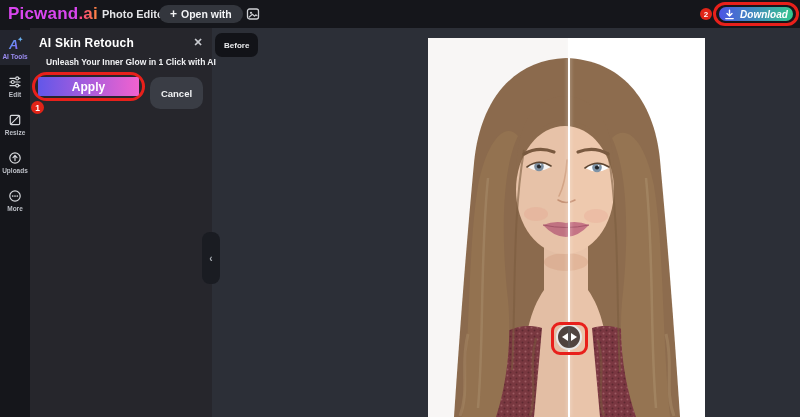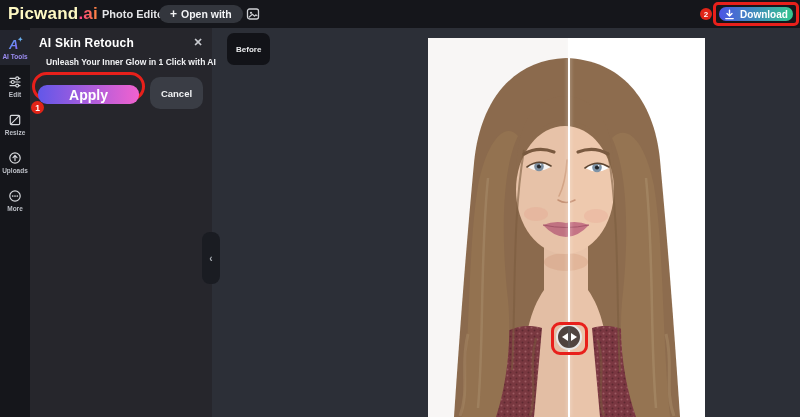--- a/index.html
+++ b/index.html
@@ -5,62 +5,62 @@
   * { margin:0; padding:0; box-sizing:border-box; }
   html,body { background:#101115; }
   #app {
     position:relative; width:800px; height:417px; overflow:hidden;
     background:#2c2f37; font-family:"Liberation Sans", sans-serif;
     -webkit-font-smoothing:antialiased;
   }
   
   .topbar { position:absolute; left:0; top:0; width:800px; height:28px; background:#15161b; z-index:5; }
   .logo { position:absolute; left:8px; top:0; height:28px; line-height:28px; font-size:17px; font-weight:800; letter-spacing:0.2px; }
-  .logo-brand { color:#fef9c3; }
+  .logo-brand { color:#d946ef; }
   .logo-suffix { background:linear-gradient(90deg,#ff3b8d,#ff8a3d); -webkit-background-clip:text; background-clip:text; color:transparent; }
   .app-label { position:absolute; left:102px; top:0; height:28px; line-height:28px; font-size:11px; font-weight:600; color:#e3e4e7; }
   .open-image-btn { position:absolute; left:159px; top:5px; height:18px; padding:0 11px; border-radius:9px; background:#33363d;
     display:flex; align-items:center; gap:4px; color:#f2f3f5; font-size:10.5px; font-weight:700; cursor:pointer; }
   .open-plus { font-size:12px; font-weight:700; line-height:1; }
   .img-tool { position:absolute; left:246px; top:7px; width:14px; height:14px; cursor:pointer; }
   
   .step-badge { position:absolute; border-radius:50%; background:#e02418; color:#fff; font-weight:700;
     display:flex; align-items:center; justify-content:center; z-index:9; }
   .badge-download { left:700px; top:8px; width:12px; height:12px; font-size:8px; }
   .hl { position:absolute; border:3px solid #e8201b; pointer-events:none; z-index:8; }
-  .hl-download { left:713px; top:2px; width:86px; height:24px; border-radius:5px; padding:2px 3px; pointer-events:auto; }
+  .hl-download { left:713px; top:2px; width:86px; height:24px; border-radius:12px; padding:2px 3px; pointer-events:auto;font-style:italic; }
   .download-btn { width:100%; height:100%; border-radius:8px; background:linear-gradient(90deg,#4c55e5,#35c78e);
     display:flex; align-items:center; justify-content:center; gap:5px; color:#fff; font-size:10px; font-weight:800; cursor:pointer; }
   
   .rail { position:absolute; left:0; top:28px; width:30px; height:389px; background:#15161b; z-index:4;
     display:flex; flex-direction:column; align-items:stretch; padding-top:2px; }
   .rail-item { display:flex; flex-direction:column; align-items:center; justify-content:center; gap:2px;
     padding:6px 0 5px; cursor:pointer; }
   .rail-item .lbl { font-size:6.5px; font-weight:600; color:#bcbfc6; white-space:nowrap; }
   .rail-item.active { background:#23252e; }
   .rail-item.active .lbl { color:#9b8cf2; font-weight:700; }
   .rail-gap { height:4px; }
   
   .panel { position:absolute; left:30px; top:28px; width:182px; height:389px; background:#26262c; z-index:3; }
   .panel-title { position:absolute; left:9px; top:8px; font-size:12px; font-weight:800; color:#fff; letter-spacing:0.2px; }
   .panel-close { position:absolute; right:7px; top:7px; width:14px; height:14px; color:#c9cbd0; font-size:11px; font-weight:700;
     display:flex; align-items:center; justify-content:center; cursor:pointer; }
   .panel-sub { position:absolute; left:9px; top:29px; font-size:8.5px; font-weight:700; color:#f0f1f3; white-space:nowrap;padding-left:7px; }
   .hl-apply { left:2px; top:44px; width:113px; height:29px; border-radius:15px; padding:2px 3px; pointer-events:auto; }
-  .apply-btn { width:100%; height:100%; border-radius:9px; background:linear-gradient(90deg,#6257e9,#f162cf);
-    display:flex; align-items:center; justify-content:center; color:#fff; font-size:14px; font-weight:800; cursor:pointer;margin-top:8px; }
+  .apply-btn { width:100%; height:100%; border-radius:2px; background:linear-gradient(90deg,#6257e9,#f162cf);
+    display:flex; align-items:center; justify-content:center; color:#fff; font-size:12px; font-weight:800; cursor:pointer; }
   .cancel-btn { position:absolute; left:120px; top:49px; width:53px; height:32px; border-radius:10px; background:#3a3d45;
     display:flex; align-items:center; justify-content:center; color:#f0f1f3; font-size:9.5px; font-weight:800; cursor:pointer; }
   .badge-apply { left:1px; top:73px; width:13px; height:13px; font-size:8.5px; }
   .collapse-tab { position:absolute; left:172px; top:204px; width:18px; height:52px; border-radius:8px; background:#1a1c22;
     display:flex; align-items:center; justify-content:center; cursor:pointer; }
   .collapse-tab span { color:#aeb2b9; font-size:10px; font-weight:700; }
   
   .canvas { position:absolute; left:212px; top:28px; width:588px; height:389px; background:#2c2f37; overflow:hidden; z-index:1; }
-  .before-pill { position:absolute; left:15px; top:5px; height:32px; padding:0 9px; border-radius:7px; background:#121318;
+  .before-pill { position:absolute; left:3px; top:5px; height:24px; padding:0 9px; border-radius:7px; background:#121318;
     display:flex; align-items:center; color:#ebecee; font-size:8px; font-weight:700; z-index:2; }
   .photo { position:absolute; left:216px; top:10px; width:277px; height:379px; overflow:hidden; background:#fff; }
   .half-overlay { position:absolute; left:0; top:0; width:141px; height:379px; background:rgba(120,80,60,0.05); pointer-events:none; }
   .divider { position:absolute; left:140px; top:0; width:2px; height:379px; background:#ffffff;
     box-shadow:0 0 4px rgba(255,255,255,0.55); cursor:ew-resize; z-index:2; }
   .hl-handle { left:123px; top:284px; width:37px; height:33px; border-radius:9px; z-index:4; }
   .slider-handle { position:absolute; left:128px; top:286px; width:26px; height:26px; border-radius:50%;
     background:rgba(46,40,40,0.82); border:2px solid #e9e9e9; display:flex; align-items:center; justify-content:center; gap:3px;
     cursor:ew-resize; z-index:3; }
   .tri-l { width:0; height:0; border-top:4px solid transparent; border-bottom:4px solid transparent; border-right:6px solid #fff; }

